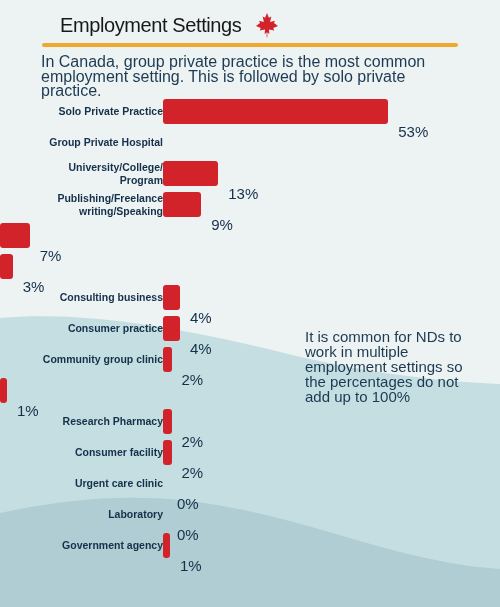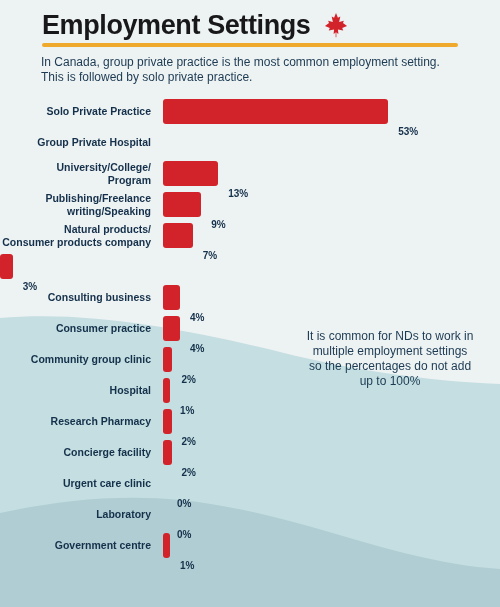--- a/index.html
+++ b/index.html
@@ -40,26 +40,27 @@
   .header {
     position: absolute;
     left: 42px;
     top: 8px;
     width: 416px;
     height: 34px;
     display: flex;
     align-items: center;
   }
   .title {
-    font-size: 27px;
-    font-weight: bold;
+    font-size: 20px;
+    font-weight: normal;
     color: #18181A;
     letter-spacing: -0.4px;
     white-space: nowrap;
     line-height: 30px;
+    margin-left: 18px;
   }
   .leaf-icon {
     margin-left: 14px;
     display: block;
     width: 24px;
     height: 26px;
   }
   .gold-rule {
     position: absolute;
     left: 42px;
@@ -67,21 +68,21 @@
     width: 416px;
     height: 4px;
     background: #EFA92C;
     border-radius: 2px;
   }
   .intro {
     position: absolute;
     left: 41px;
     top: 55px;
     width: 420px;
-    font-size: 12px;
+    font-size: 16px;
     line-height: 14.6px;
     color: #1C3A52;
     font-weight: normal;
   }
 
   
   .chart {
     position: absolute;
     left: 0;
     top: 96px;
@@ -90,21 +91,21 @@
   .row {
     position: relative;
     height: 31px;
     display: flex;
     align-items: center;
   }
   .row-label {
     width: 163px;
     flex: 0 0 163px;
     text-align: right;
-    padding-right: 12px;
+    padding-right: 0;
     box-sizing: border-box;
     font-size: 10.5px;
     font-weight: bold;
     color: #14304A;
     line-height: 12.2px;
     white-space: pre-line;
   }
   .bar-zone {
     position: relative;
     flex: 1 1 auto;
@@ -116,39 +117,39 @@
     height: 25px;
     background: #D2232A;
     border-radius: 3px;
     flex: 0 0 auto;
   }
   .bar.zero {
     width: 0;
     background: transparent;
   }
   .bar-value {
-    font-size: 10px;
-    font-weight: bold;
+    font-size: 15px;
+    font-weight: normal;
     color: #14304A;
     margin-left: 10px;
     white-space: nowrap;
     margin-top: 40px;
   }
   .bar.zero + .bar-value {
     margin-left: 14px;
   }
 
   
   .side-note {
     position: absolute;
     left: 305px;
     top: 329px;
     width: 170px;
-    text-align: center;
-    font-size: 12px;
+    text-align: left;
+    font-size: 15px;
     line-height: 15px;
     color: #1C3A52;
   }
 </style>
 </head>
 <body>
 
 <div id="infographic">
 
   <svg id="waves" viewBox="0 0 500 607" preserveAspectRatio="none">
@@ -191,22 +192,20 @@
         </div>
         <div class="row">
           <div class="row-label">Publishing/Freelance
 writing/Speaking</div>
           <div class="bar-zone">
             <div class="bar" style="width: 38.25px;"></div>
             <div class="bar-value">9%</div>
           </div>
         </div>
         <div class="row">
-          <div class="row-label">Natural products/
-Consumer products company</div>
           <div class="bar-zone">
             <div class="bar" style="width: 29.75px;"></div>
             <div class="bar-value">7%</div>
           </div>
         </div>
         <div class="row">
           <div class="bar-zone">
             <div class="bar" style="width: 12.75px;"></div>
             <div class="bar-value">3%</div>
           </div>
@@ -226,56 +225,55 @@
           </div>
         </div>
         <div class="row">
           <div class="row-label">Community group clinic</div>
           <div class="bar-zone">
             <div class="bar" style="width: 8.5px;"></div>
             <div class="bar-value">2%</div>
           </div>
         </div>
         <div class="row">
-          <div class="row-label">Hospital</div>
           <div class="bar-zone">
             <div class="bar" style="width: 7px;"></div>
             <div class="bar-value">1%</div>
           </div>
         </div>
         <div class="row">
           <div class="row-label">Research Pharmacy</div>
           <div class="bar-zone">
             <div class="bar" style="width: 8.5px;"></div>
             <div class="bar-value">2%</div>
           </div>
         </div>
         <div class="row">
-          <div class="row-label">Concierge facility</div>
+          <div class="row-label">Consumer facility</div>
           <div class="bar-zone">
             <div class="bar" style="width: 8.5px;"></div>
             <div class="bar-value">2%</div>
           </div>
         </div>
         <div class="row">
           <div class="row-label">Urgent care clinic</div>
           <div class="bar-zone">
             <div class="bar zero" style="width: 0px;"></div>
             <div class="bar-value">0%</div>
           </div>
         </div>
         <div class="row">
           <div class="row-label">Laboratory</div>
           <div class="bar-zone">
             <div class="bar zero" style="width: 0px;"></div>
             <div class="bar-value">0%</div>
           </div>
         </div>
         <div class="row">
-          <div class="row-label">Government centre</div>
+          <div class="row-label">Government agency</div>
           <div class="bar-zone">
             <div class="bar" style="width: 7px;"></div>
             <div class="bar-value">1%</div>
           </div>
         </div>
       </div>
 
     <div class="side-note">It is common for NDs to work in multiple employment settings so the percentages do not add up to 100%</div>
 
   </div>

